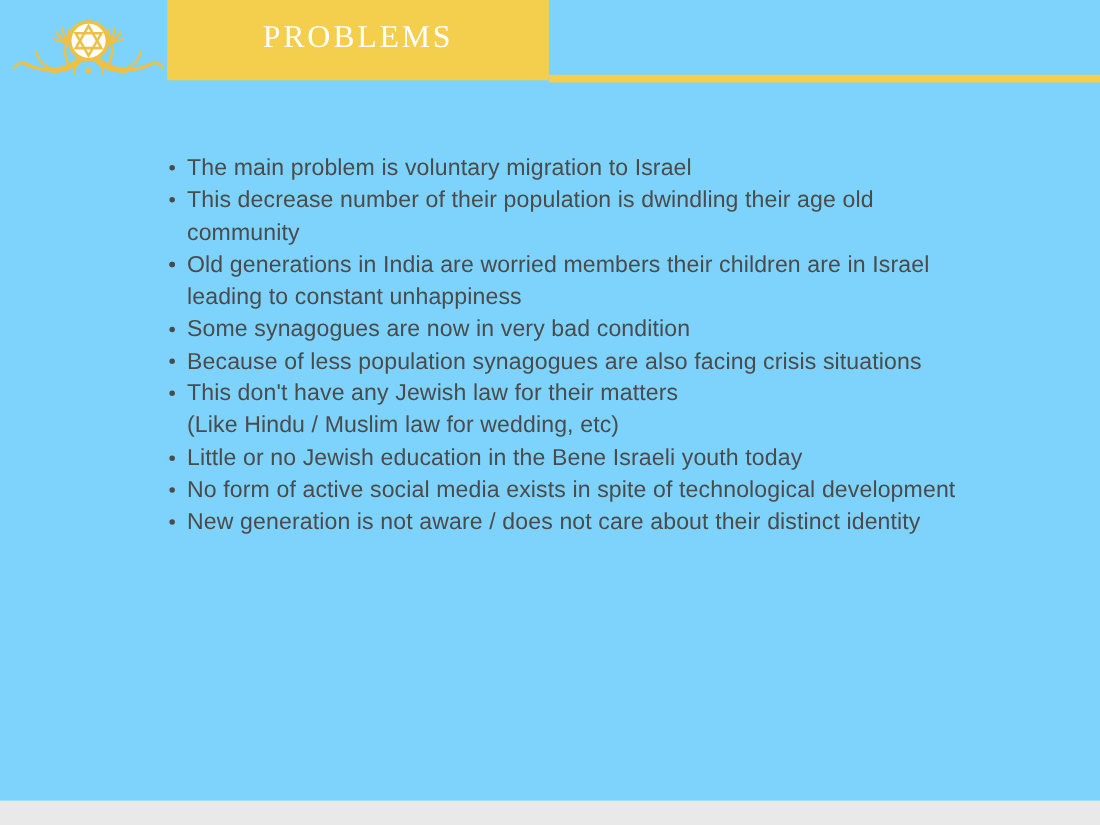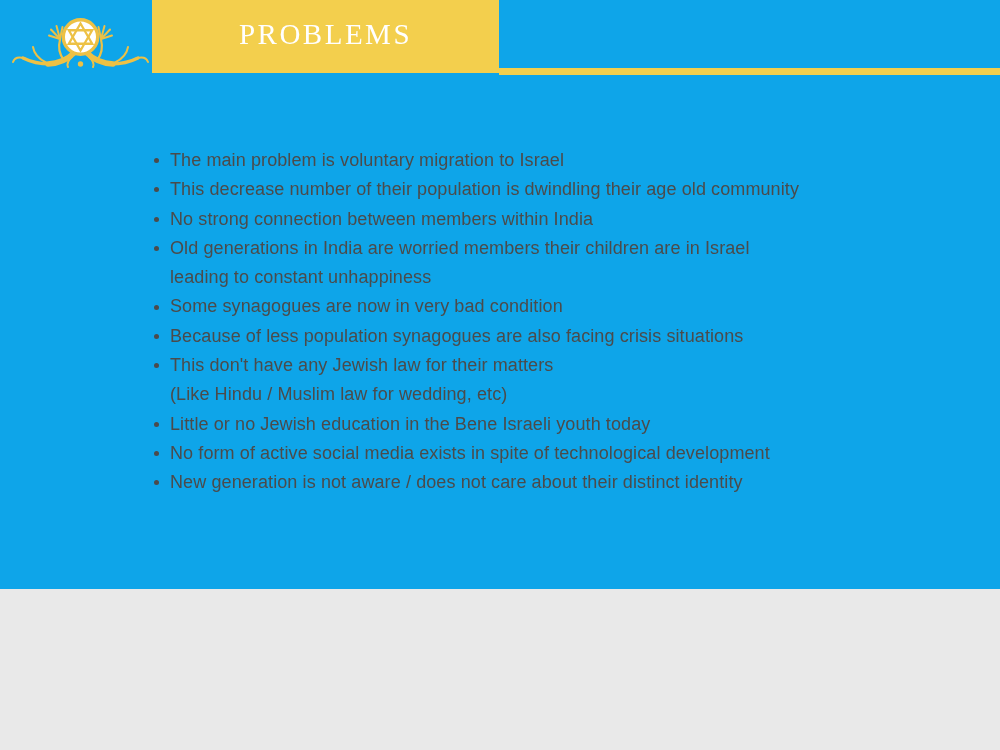--- a/index.html
+++ b/index.html
@@ -1,20 +1,20 @@
 <!DOCTYPE html>
 <html><head>
 <meta charset="utf-8">
 <style>
   html, body { margin: 0; padding: 0; background: #e9e9e9; }
   .slide {
     position: relative;
     width: 1000px;
-    height: 589px;
-    background: #0ea5e9;
+    height: 728px;
+    background: #7dd3fc;
     overflow: hidden;
     font-family: "Liberation Sans", sans-serif;
     text-decoration: underline;
   }
 
   
   .title-box {
     position: absolute;
     left: 152px; top: 0;
     width: 347px; height: 73px;
@@ -41,24 +41,24 @@
   
   .logo {
     position: absolute;
     left: 10px; top: 12px;
     width: 141px; height: 64px;
   }
 
   
   .bullet-list {
     position: absolute;
-    left: 152px; top: 146px;
+    left: 152px; top: 138px;
     width: 740px;
     color: #4B4B4B;
-    font-size: 18px;
+    font-size: 21px;
     line-height: 29.3px;
     letter-spacing: 0.1px;
   }
   .li { position: relative; padding-left: 18px; }
   .dot {
     position: absolute;
     left: 2px; top: 12.2px;
     width: 5px; height: 5px;
     border-radius: 50%;
     background: #4B4B4B;
@@ -109,21 +109,20 @@
       <span>The main problem is voluntary migration to Israel</span>
     </div>
 
     <div class="li">
       <span class="dot"></span>
       <span>This decrease number of their population is dwindling their age old community</span>
     </div>
 
     <div class="li">
       <span class="dot"></span>
-      <span>No strong connection between members within India</span>
     </div>
 
     <div class="li">
       <span class="dot"></span>
       <span>Old generations in India are worried members their children are in Israel</span>
       <div class="li-cont">leading to constant unhappiness</div>
     </div>
 
     <div class="li">
       <span class="dot"></span>

